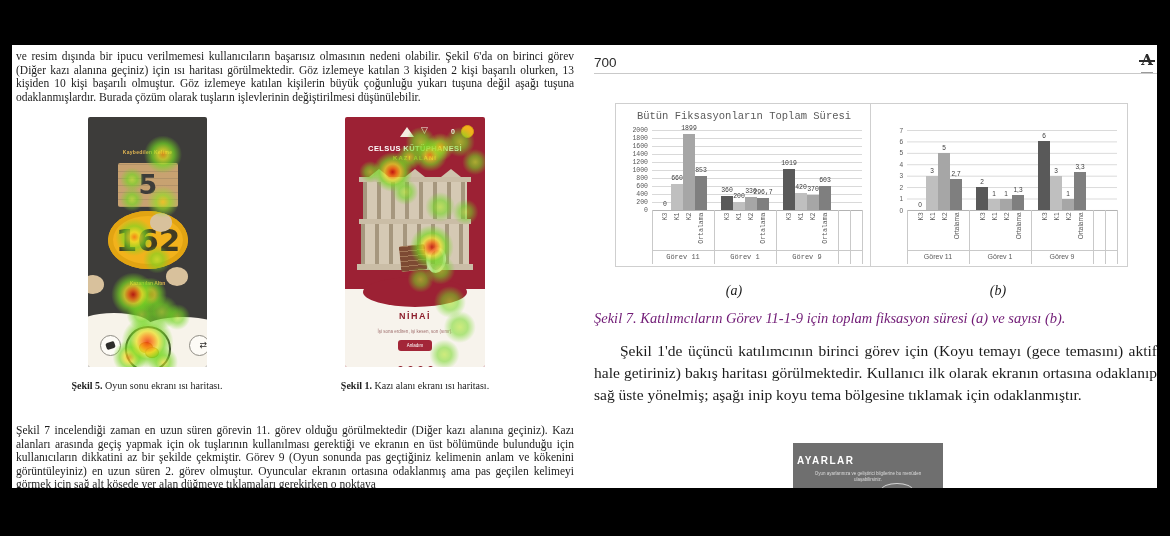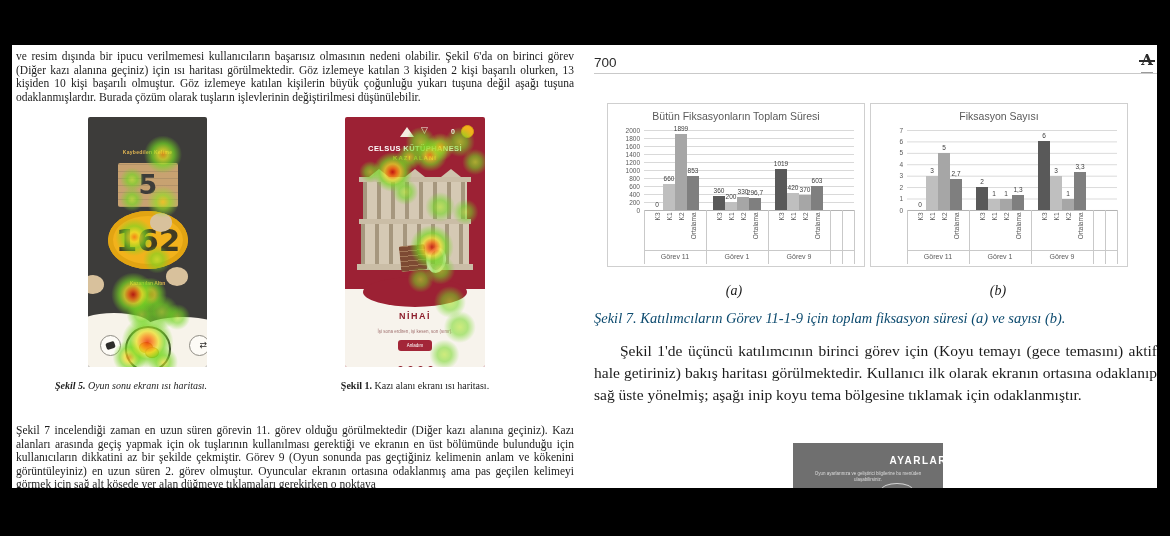--- a/index.html
+++ b/index.html
@@ -109,39 +109,39 @@
   .hdr-title{position:absolute;left:34px;top:10px;font-size:13.5px;font-style:italic;font-weight:bold;color:#2a2a2a;
              font-family:"Liberation Sans",sans-serif;}
   .hdr-logo{position:absolute;right:2px;top:6px;width:16px;height:20px;text-align:center;
             font-family:"DejaVu Serif",serif;font-weight:bold;font-size:15px;color:#2a2a2a;}
   .hdr-logo:before{content:"";position:absolute;left:0;right:0;top:9px;height:1.5px;background:#2a2a2a;}
   .hdr-logo:after{content:"";position:absolute;left:2px;right:2px;top:21px;height:1px;background:#9a9a9a;}
   .hdr-rule{position:absolute;left:0;top:28px;width:563px;height:1px;background:#c9c9c9;}
   .chartbox{position:absolute;width:256px;height:162px;background:#fff;border:1px solid #cfcfcf;
             font-family:"Liberation Sans",sans-serif;}
   .chartbox div{position:absolute;}
-  #chartA{left:13px;top:58px;} #chartB{left:276px;top:58px;}
+  #chartA{left:21px;top:58px;font-family:Liberation Mono, monospace;} #chartB{left:276px;top:58px;}
   .c-title{left:0;top:6px;width:100%;text-align:center;font-size:10.5px;color:#595959;}
   .c-plot{background-image:linear-gradient(to bottom,#d9d9d9 1px,transparent 1px);}
   .c-ytick{font-size:6.5px;color:#595959;text-align:right;}
   .c-axis{height:1px;background:#b3b3b3;}
   .c-bar{}
   .c-val{font-size:6.5px;color:#404040;text-align:center;white-space:nowrap;}
   .c-vlabel{font-size:6.5px;color:#595959;text-align:right;transform:rotate(-90deg);line-height:9px;}
   .c-group{font-size:7px;color:#595959;text-align:center;line-height:14px;}
   .c-vline{width:1px;background:#c9c9c9;}
   .c-hline{height:1px;background:#c9c9c9;}
   .subfig{position:absolute;top:238px;font-size:14px;font-style:italic;color:#1c1c1c;}
   .subfig-a{left:100px;width:80px;text-align:center;}
   .subfig-b{left:364px;width:80px;text-align:center;}
-  .fig7-cap{position:absolute;left:0;top:265px;width:563px;font-size:14.5px;font-style:italic;color:#0c4a6e;}
+  .fig7-cap{position:absolute;left:0;top:265px;width:563px;font-size:14.5px;font-style:italic;color:#701a75;}
   .rp-par{position:absolute;left:0;top:295px;width:563px;margin:0;font-size:15.5px;line-height:22px;
           color:#1c1c1c;text-align:justify;text-indent:26px;}
   .settings{position:absolute;left:199px;top:398px;width:150px;height:62px;background:#6f6f6f;overflow:hidden;}
-  .set-title{position:absolute;left:4px;top:12px;width:100%;text-align:right;font-size:10px;font-weight:bold;
+  .set-title{position:absolute;left:4px;top:12px;width:100%;text-align:left;font-size:10px;font-weight:bold;
              color:#fff;letter-spacing:1.5px;font-family:"Liberation Sans",sans-serif;}
   .set-sub{position:absolute;left:15px;top:28px;width:120px;text-align:center;font-size:4.5px;line-height:6px;
            color:#dcdcdc;font-family:"Liberation Sans",sans-serif;}
   .set-oval{position:absolute;left:88px;top:40px;width:30px;height:12px;border:1px solid rgba(255,255,255,.7);
             border-radius:50%;}
 </style>
 </head>
 <body>
 
 <div class="spread">
@@ -194,21 +194,21 @@
       <div class="p2-curve"></div>
       <div class="p2-word">NİHAİ</div>
       <div class="p2-def">İşi sona erdiren, işi kesen, son (sınır).</div>
       <div class="p2-btn">Anladım</div>
       <div class="p2-dots">
         <i></i><i></i><i></i><i></i>
       </div>
       <div class="heat p2-heat"></div>
     </div>
 
-    <div class="caption" style="left:0;top:335px;width:230px;font-style:italic;">
+    <div class="caption" style="left:16px;top:335px;width:230px;">
       <span class="capb">Şekil 5.</span><span> Oyun sonu ekranı ısı haritası.</span>
     </div>
     <div class="caption" style="left:299px;top:335px;width:200px;">
       <span class="capb">Şekil 1.</span><span> Kazı alanı ekranı ısı haritası.</span>
     </div>
 
     <p class="body-text pb">Şekil 7 incelendiği zaman en uzun süren görevin 11. görev olduğu görülmektedir (Diğer kazı alanına geçiniz). Kazı alanları arasında geçiş yapmak için ok tuşlarının kullanılması gerektiği ve ekranın en üst bölümünde bulunduğu için kullanıcıların dikkatini az bir şekilde çekmiştir. Görev 9 (Oyun sonunda pas geçtiğiniz kelimenin anlam ve kökenini görüntüleyiniz) en uzun süren 2. görev olmuştur. Oyuncular ekranın ortasına odaklanmış ama pas geçilen kelimeyi görmek için sağ alt köşede yer alan düğmeye tıklamaları gerekirken o noktaya</p>
   </div>
 
   <div class="page-right">
@@ -272,21 +272,20 @@
         <div class="c-group" style="left: 160px; top: 146px; width: 62px; height: 14px;">Görev 9</div>
         <div class="c-vline" style="left: 36px; top: 106px; height: 54px;"></div>
         <div class="c-vline" style="left: 98px; top: 106px; height: 54px;"></div>
         <div class="c-vline" style="left: 160px; top: 106px; height: 54px;"></div>
         <div class="c-vline" style="left: 222px; top: 106px; height: 54px;"></div>
         <div class="c-vline" style="left: 234px; top: 106px; height: 54px;"></div>
         <div class="c-vline" style="left: 246px; top: 106px; height: 54px;"></div>
         <div class="c-hline" style="left: 36px; top: 146px; width: 210px;"></div>
       </div>
     <div class="chartbox" id="chartB">
-      <div class="c-title">Fiksasyon Sayısı</div>
     <div class="c-plot" style="left: 36px; top: 26px; width: 210px; height: 80px; background-size: 100% 11.4286px;"></div>
         <div class="c-ytick" style="left: 2px; top: 102.5px; width: 30px;">0</div>
         <div class="c-ytick" style="left: 2px; top: 91.0714px; width: 30px;">1</div>
         <div class="c-ytick" style="left: 2px; top: 79.6429px; width: 30px;">2</div>
         <div class="c-ytick" style="left: 2px; top: 68.2143px; width: 30px;">3</div>
         <div class="c-ytick" style="left: 2px; top: 56.7857px; width: 30px;">4</div>
         <div class="c-ytick" style="left: 2px; top: 45.3571px; width: 30px;">5</div>
         <div class="c-ytick" style="left: 2px; top: 33.9286px; width: 30px;">6</div>
         <div class="c-ytick" style="left: 2px; top: 22.5px; width: 30px;">7</div>
         <div class="c-axis" style="left: 36px; top: 106px; width: 210px;"></div>

